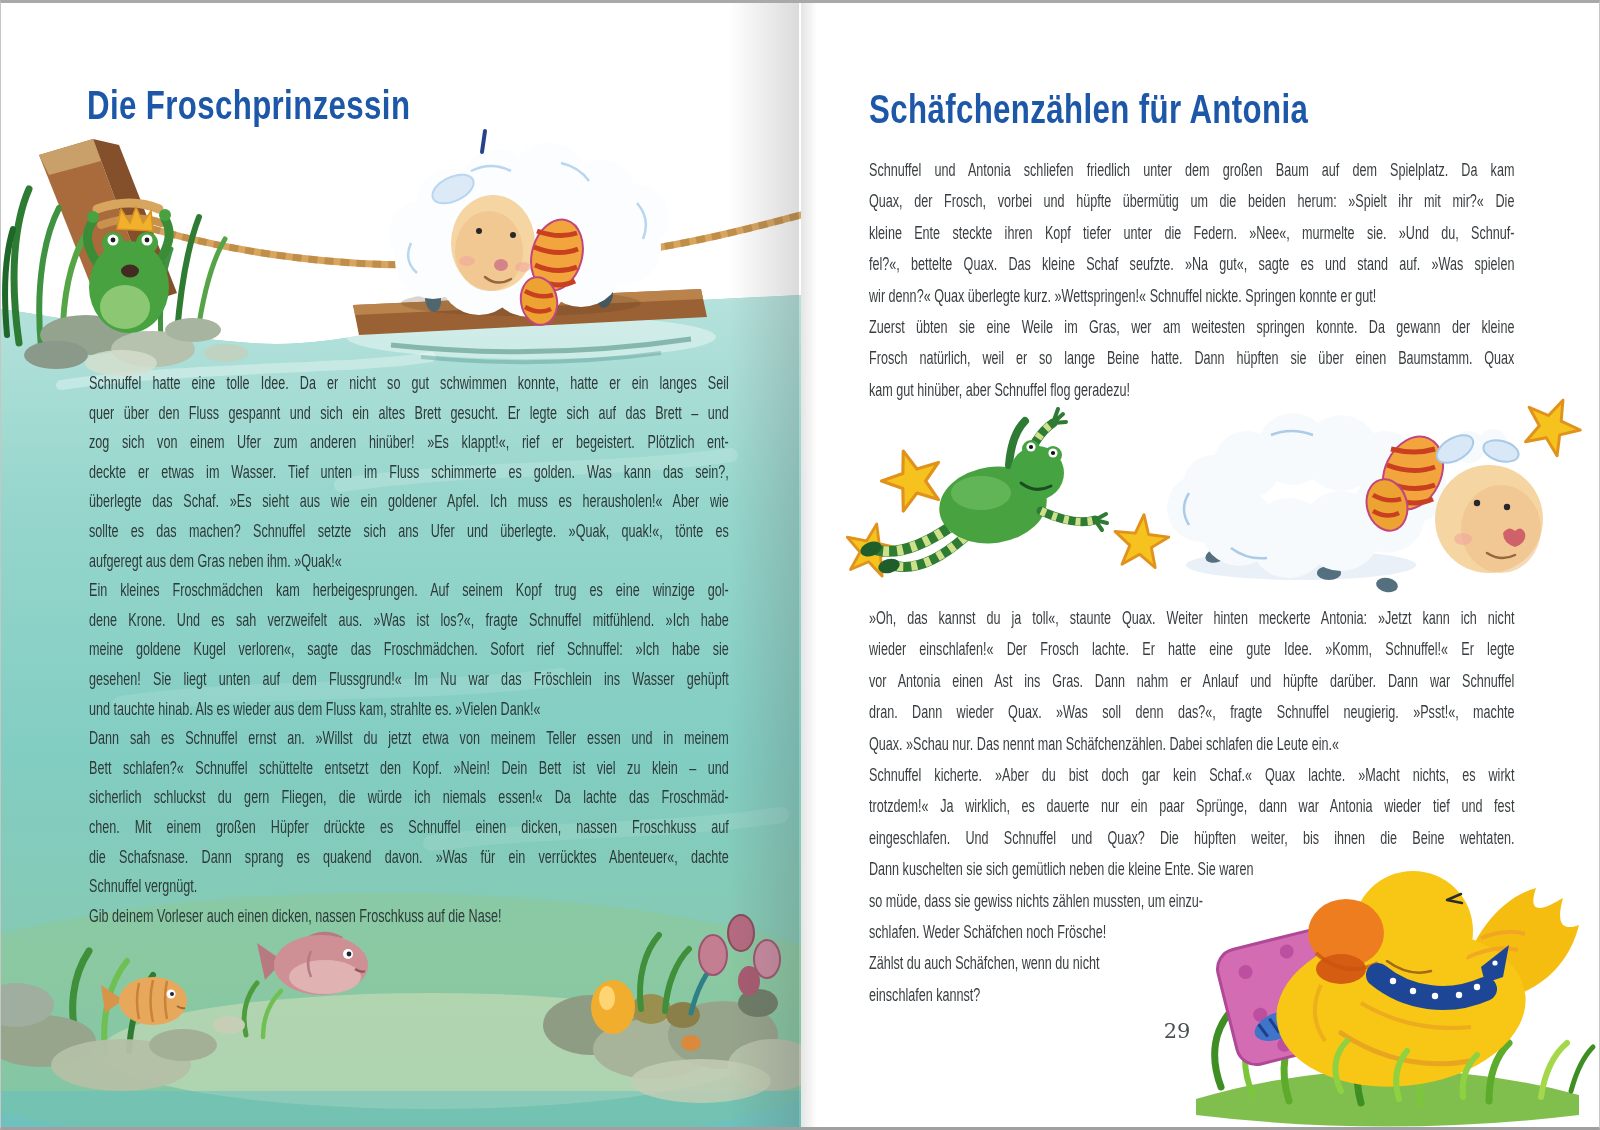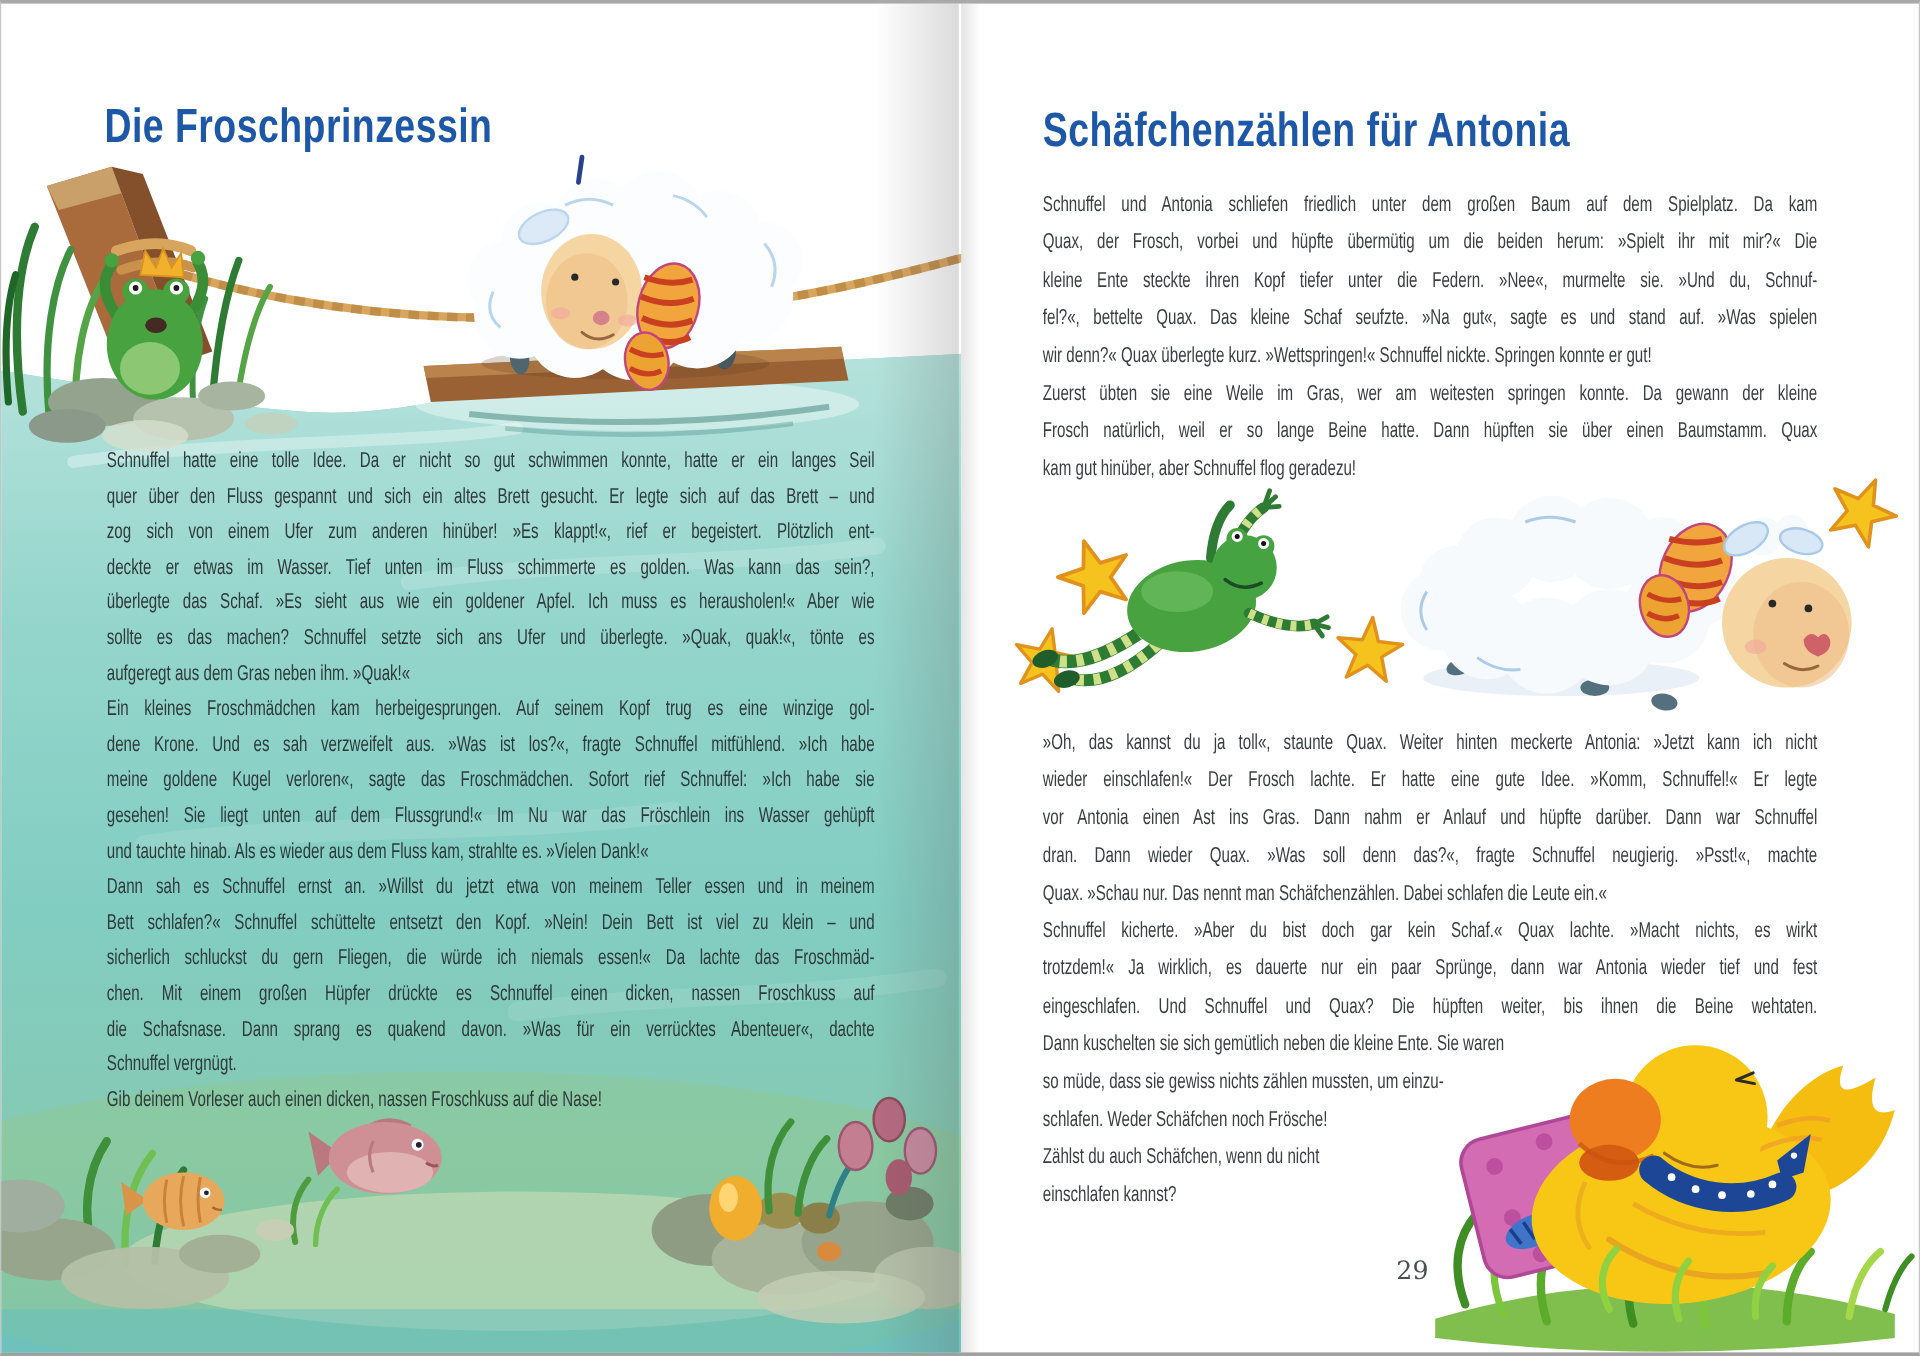--- a/index.html
+++ b/index.html
@@ -25,21 +25,21 @@
     transform:scaleX(.70); transform-origin:0 0;
   }
   #left-text{left:88px; top:366px; width:914px;}
   #right-text-top{left:868px; top:152px; width:922px; color:#3a3e40;}
   #right-text-bottom{left:868px; top:600px; width:922px; color:#3a3e40;}
   .textblock .line{line-height:29.6px; text-align:left; white-space:normal;}
   #right-text-top .line, #right-text-bottom .line{line-height:31.4px;}
   .textblock .line.j{text-align:justify; text-align-last:justify;}
   #page-number{
     position:absolute; left:1152px; top:1016px; width:48px; text-align:center;
-    font-size:21px; color:#494f52; z-index:3; font-family:"DejaVu Serif",serif;margin-top:28px;
+    font-size:21px; color:#494f52; z-index:3; font-family:"DejaVu Serif",serif;
   }
   .gutter{position:absolute; top:0; height:1130px; z-index:5; pointer-events:none;}
   #gutter-shadow-left{left:728px; width:70px;
     background:linear-gradient(to right, rgba(90,90,90,0), rgba(90,90,90,.22));}
   #gutter-shadow-right{left:800px; width:16px;
     background:linear-gradient(to right, rgba(90,90,90,.16), rgba(90,90,90,0));}
 </style>
 </head>
 <body>
 

